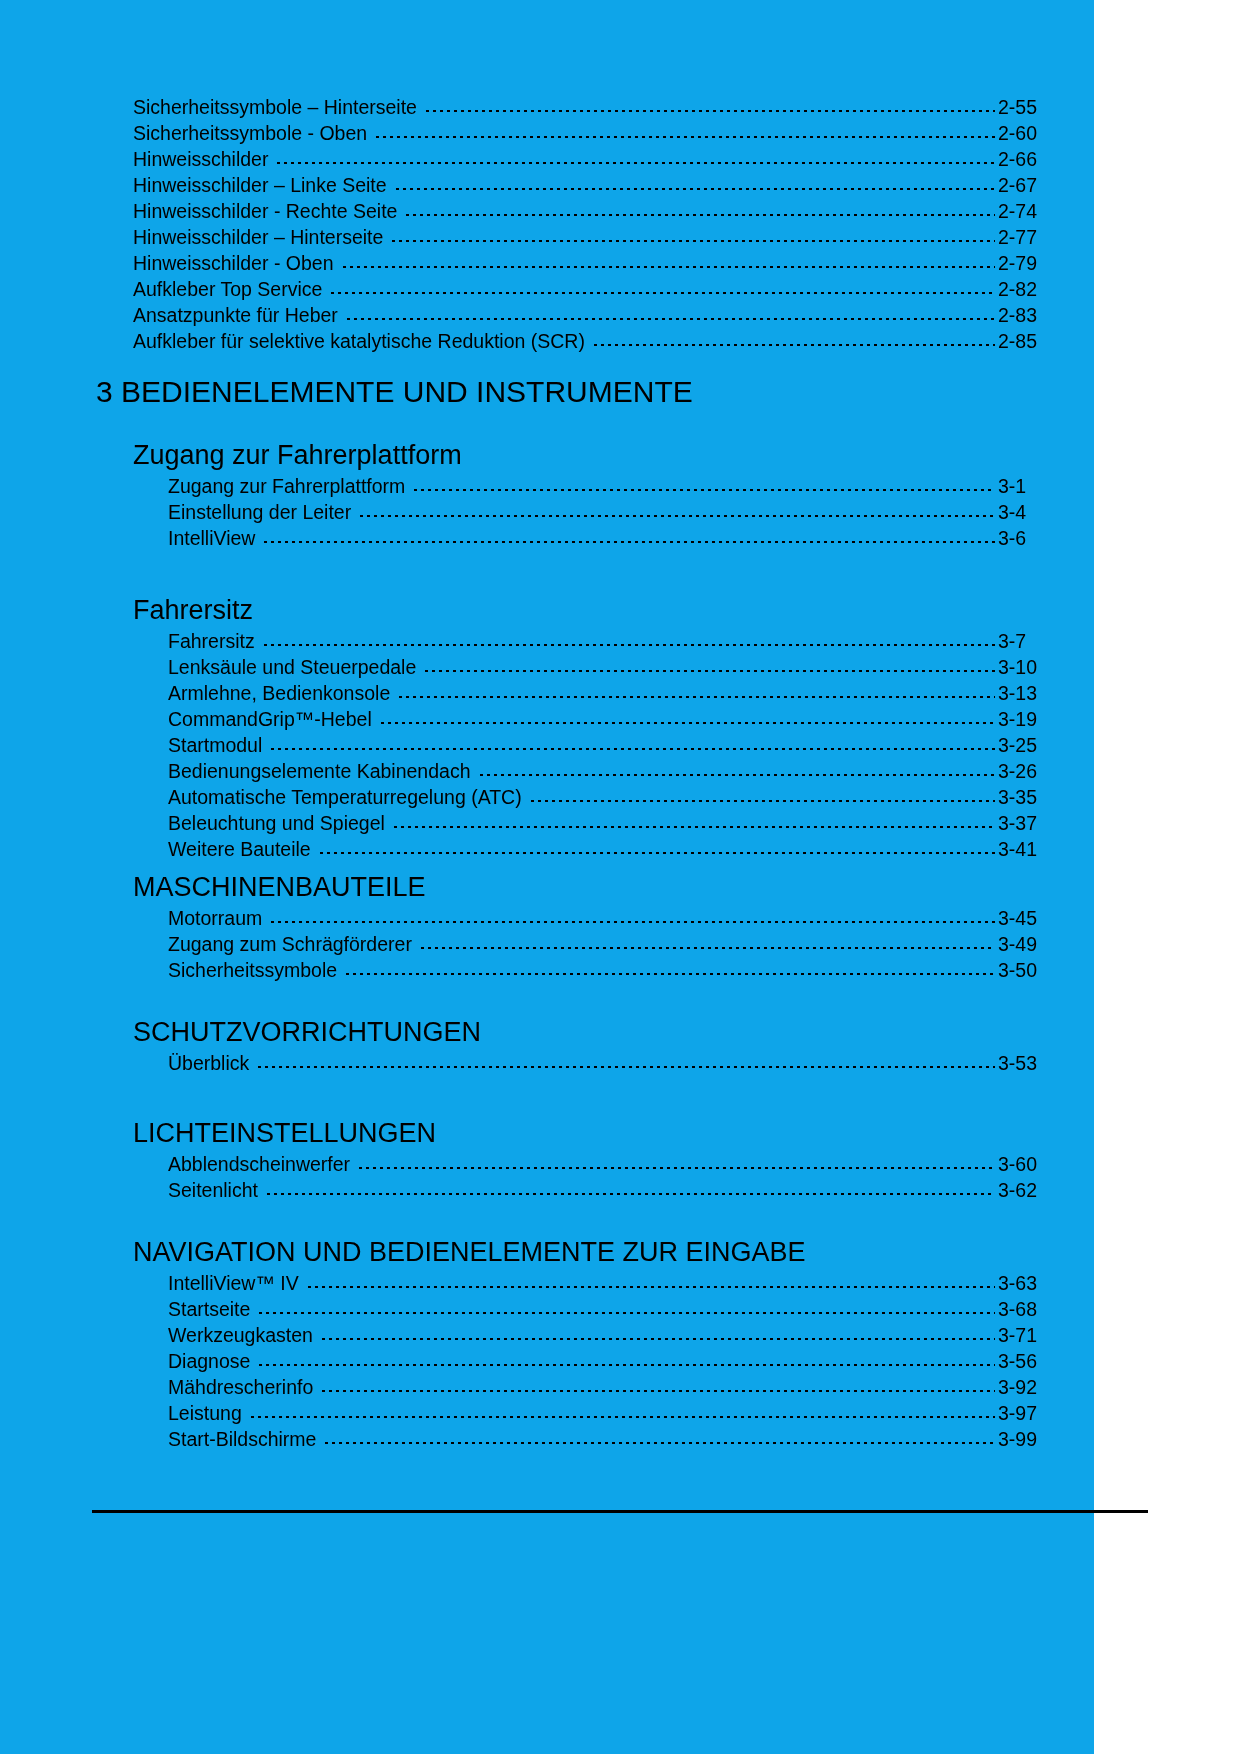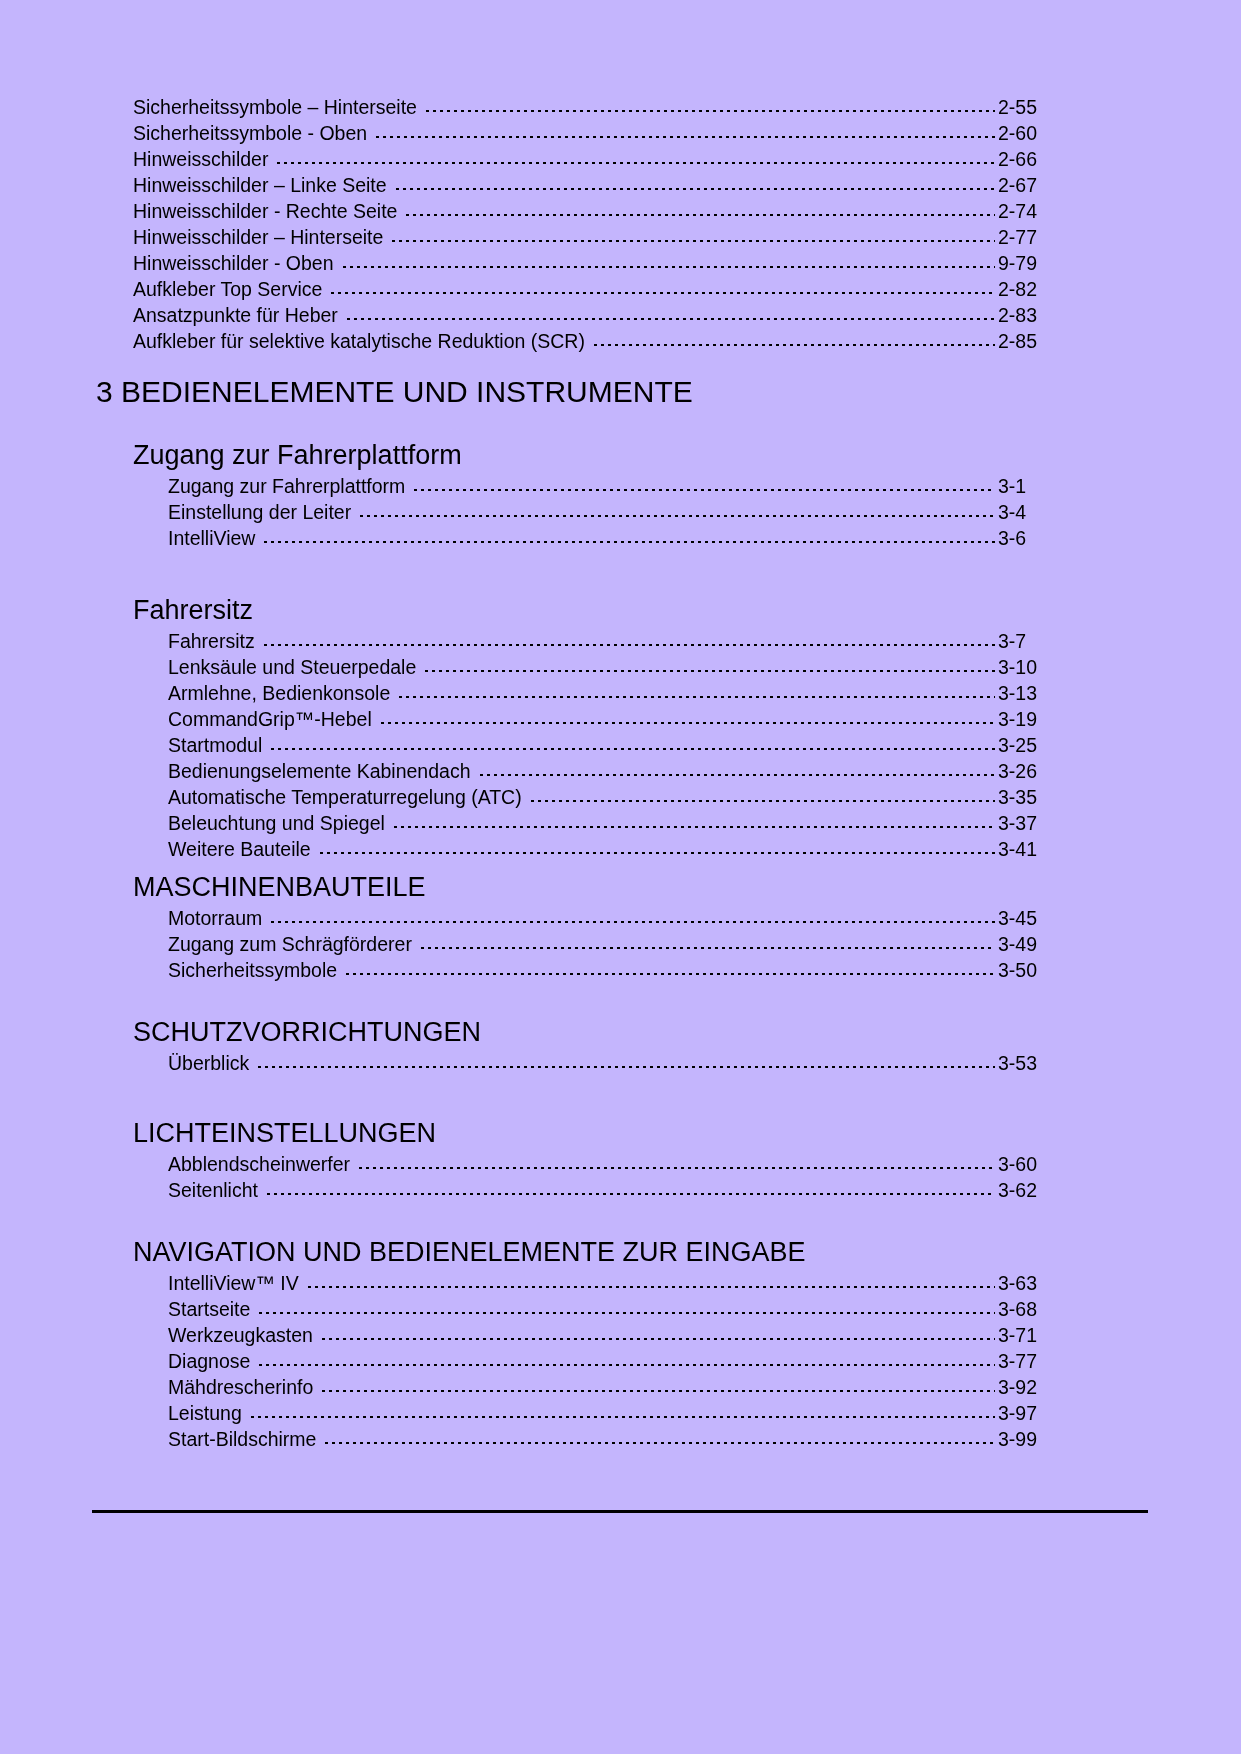--- a/index.html
+++ b/index.html
@@ -8,23 +8,23 @@
     width: 1241px;
     height: 1754px;
     font-family: "Liberation Sans", sans-serif;
     color: #000000;
     position: relative;
     overflow: hidden;
   }
   .page {
     position: absolute;
     left: 0; top: 0;
-    width: 1241px;
+    width: 1094px;
     height: 1754px;
-    background: #c4b5fd;
+    background: #0ea5e9;
     text-decoration: underline;
   }
   .content {
     position: absolute;
     left: 96px;
     top: 94px;
     width: 948px;
   }
 
   
@@ -129,21 +129,21 @@
 
   <div class="toc-row">
     <span class="toc-label">Hinweisschilder – Hinterseite</span>
     <span class="dots"></span>
     <span class="toc-page">2-77</span>
   </div>
 
   <div class="toc-row">
     <span class="toc-label">Hinweisschilder - Oben</span>
     <span class="dots"></span>
-    <span class="toc-page">9-79</span>
+    <span class="toc-page">2-79</span>
   </div>
 
   <div class="toc-row">
     <span class="toc-label">Aufkleber Top Service</span>
     <span class="dots"></span>
     <span class="toc-page">2-82</span>
   </div>
 
   <div class="toc-row">
     <span class="toc-label">Ansatzpunkte für Heber</span>
@@ -312,21 +312,21 @@
 
   <div class="toc-row">
     <span class="toc-label">Werkzeugkasten</span>
     <span class="dots"></span>
     <span class="toc-page">3-71</span>
   </div>
 
   <div class="toc-row">
     <span class="toc-label">Diagnose</span>
     <span class="dots"></span>
-    <span class="toc-page">3-77</span>
+    <span class="toc-page">3-56</span>
   </div>
 
   <div class="toc-row">
     <span class="toc-label">Mähdrescherinfo</span>
     <span class="dots"></span>
     <span class="toc-page">3-92</span>
   </div>
 
   <div class="toc-row">
     <span class="toc-label">Leistung</span>

